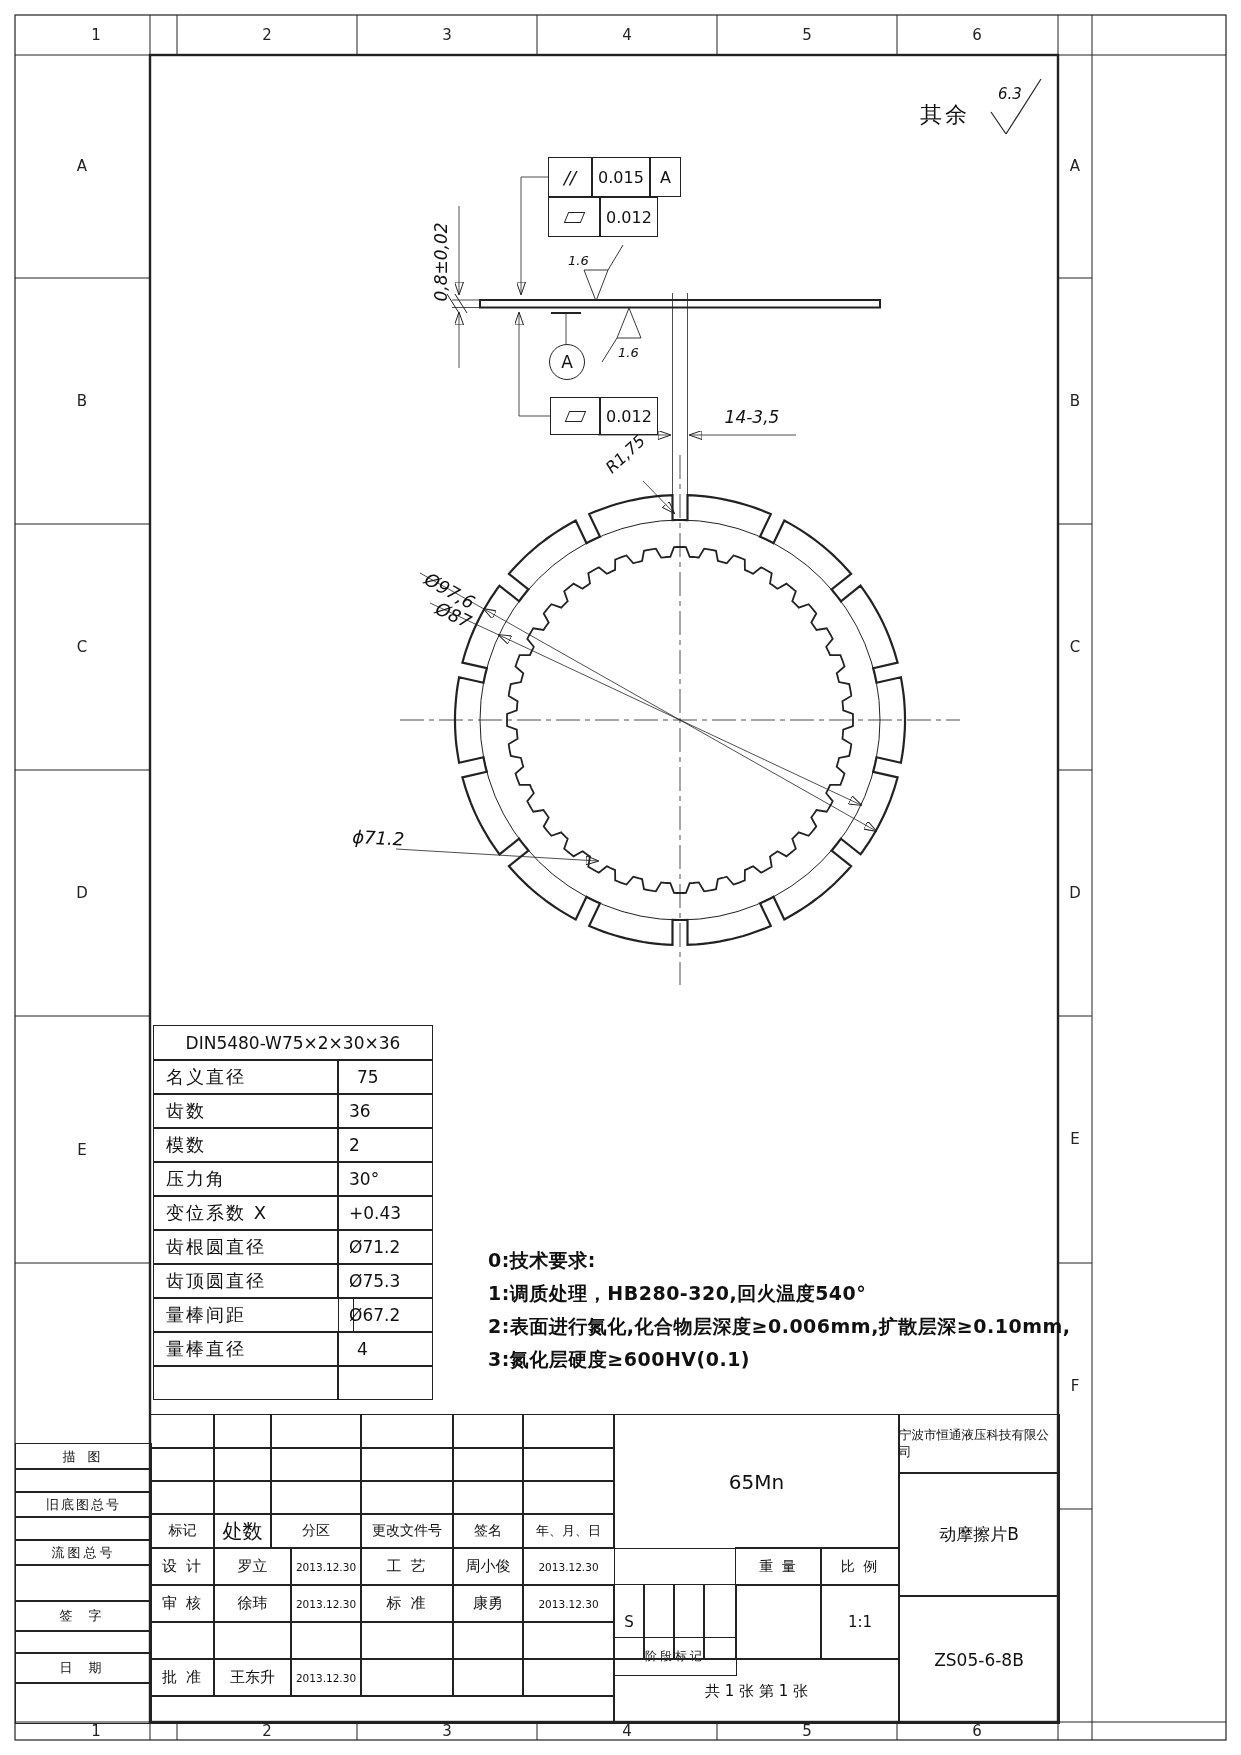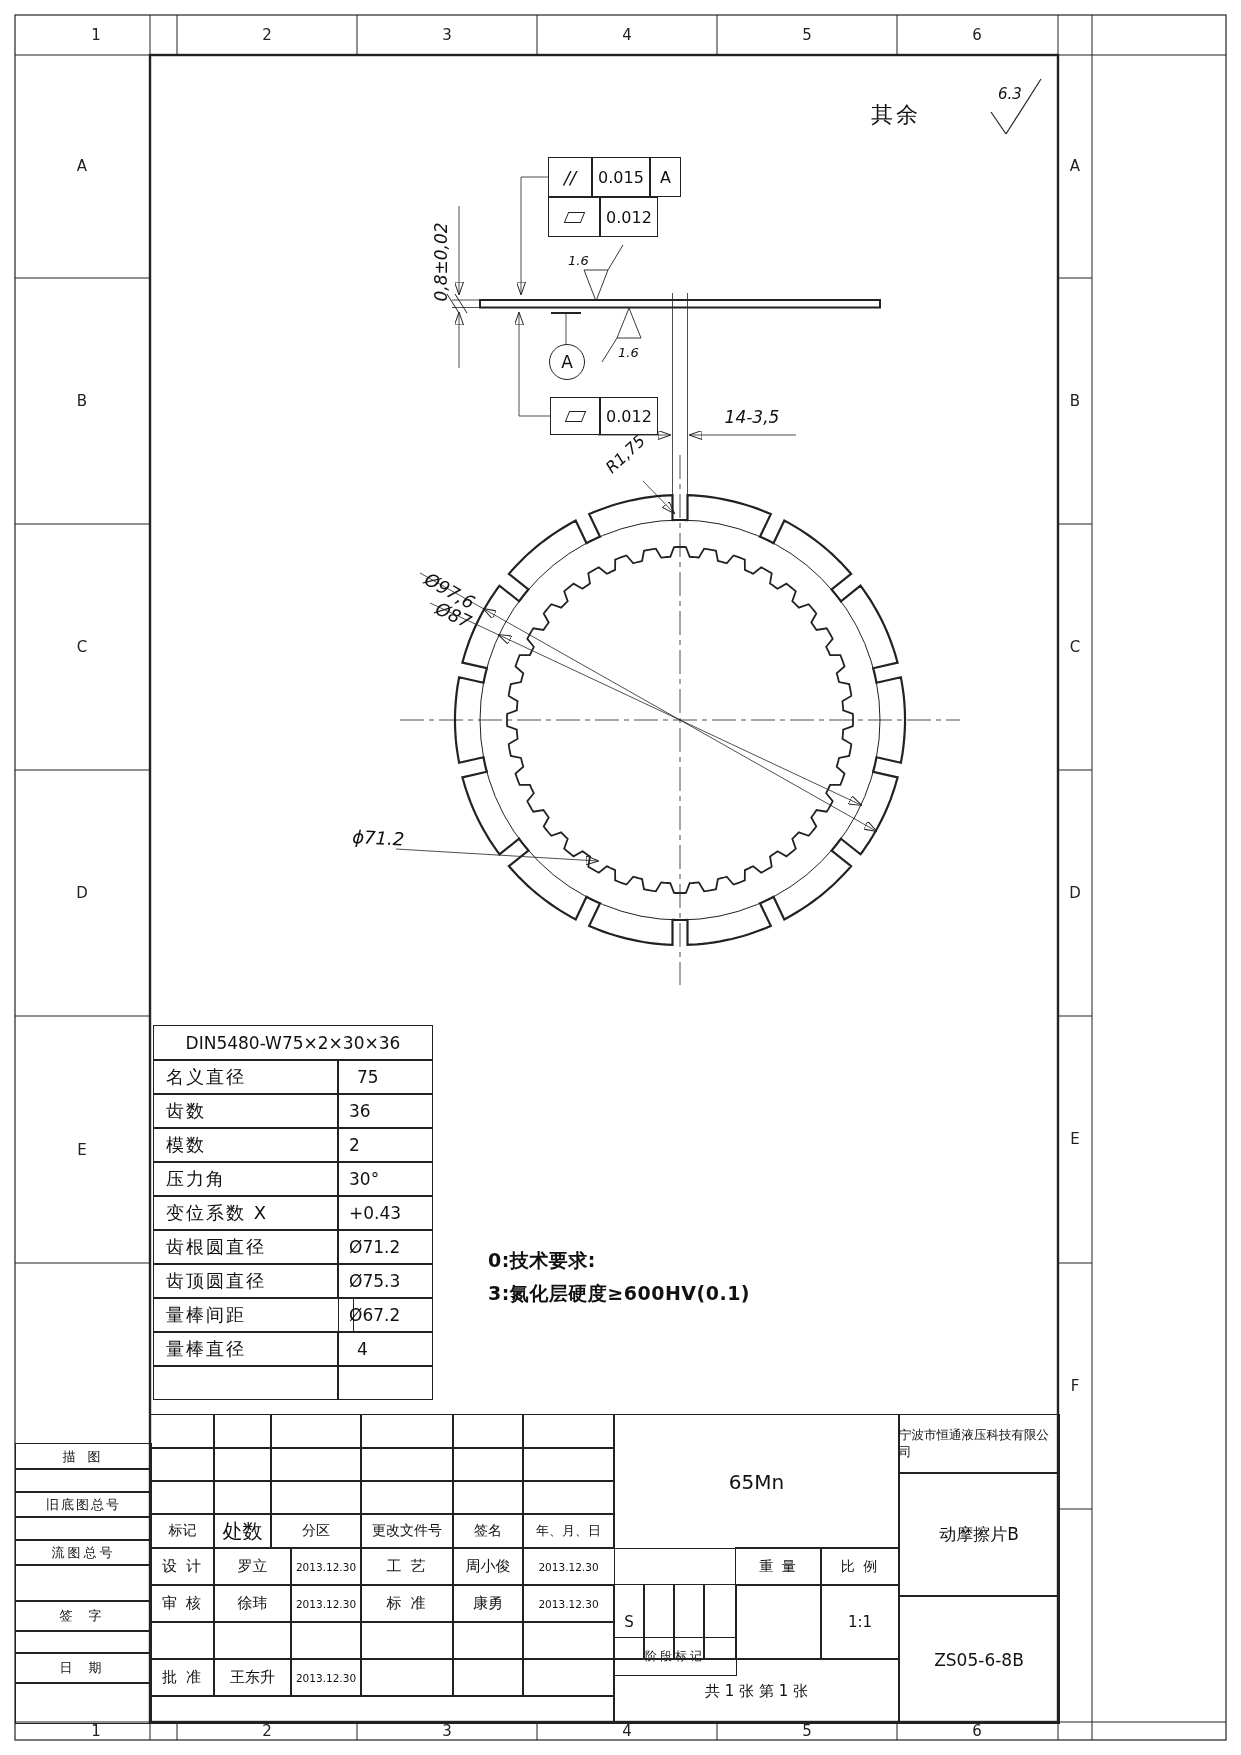--- a/index.html
+++ b/index.html
@@ -162,21 +162,21 @@
   <div class="zone" style="left:82px;top:647px">C</div>
   <div class="zone" style="left:82px;top:893px">D</div>
   <div class="zone" style="left:82px;top:1150px">E</div>
   <div class="zone" style="left:1075px;top:166px">A</div>
   <div class="zone" style="left:1075px;top:401px">B</div>
   <div class="zone" style="left:1075px;top:647px">C</div>
   <div class="zone" style="left:1075px;top:893px">D</div>
   <div class="zone" style="left:1075px;top:1139px">E</div>
   <div class="zone" style="left:1075px;top:1386px">F</div>
 
-  <div class="abs" style="left:871px;top:100px;font-size:22px;letter-spacing:3px">其余</div>
+  <div class="abs" style="left:920px;top:100px;font-size:22px;letter-spacing:3px">其余</div>
 
   <div class="fcf" style="left:548px;top:157px">
     <div style="width:44px;height:40px;font-style:italic;font-size:18px">//</div>
     <div style="width:58px;height:40px">0.015</div>
     <div style="width:31px;height:40px">A</div>
   </div>
   <div class="fcf" style="left:548px;top:197px">
     <div style="width:52px;height:40px">
         <span class="pgram"></span>
       </div>
@@ -210,20 +210,22 @@
     <div class="tbl-cell" style="left:153px;top:1298px;width:201px;height:34px">量棒间距</div>
     <div class="tbl-val" style="left:338px;top:1298px;width:95px;height:34px">Ø67.2</div>
     <div class="tbl-cell" style="left:153px;top:1332px;width:185px;height:34px">量棒直径</div>
     <div class="tbl-val" style="left:338px;top:1332px;width:95px;height:34px;padding-left:18px">4</div>
     <div class="tbl-cell" style="left:153px;top:1366px;width:185px;height:34px"></div>
     <div class="tbl-val" style="left:338px;top:1366px;width:95px;height:34px"></div>
   </div>
 
   <div class="techreq" style="left:488px;top:1244px">
     <div>0:技术要求:</div>
+    <div>1:调质处理，HB280-320,回火温度540°</div>
+    <div>2:表面进行氮化,化合物层深度≥0.006mm,扩散层深≥0.10mm,</div>
     <div>3:氮化层硬度≥600HV(0.1)</div>
   </div>
 
   <div>
     <div class="cell" style="left:15px;top:1443px;width:135px;height:25px;font-size:13px;letter-spacing:4px">描 图</div>
     <div class="cell" style="left:15px;top:1468px;width:135px;height:23px"></div>
     <div class="cell" style="left:15px;top:1491px;width:135px;height:25px;font-size:13px;letter-spacing:2px">旧底图总号</div>
     <div class="cell" style="left:15px;top:1516px;width:135px;height:23px"></div>
     <div class="cell" style="left:15px;top:1539px;width:135px;height:25px;font-size:13px;letter-spacing:3px">流图总号</div>
     <div class="cell" style="left:15px;top:1564px;width:135px;height:36px"></div>

